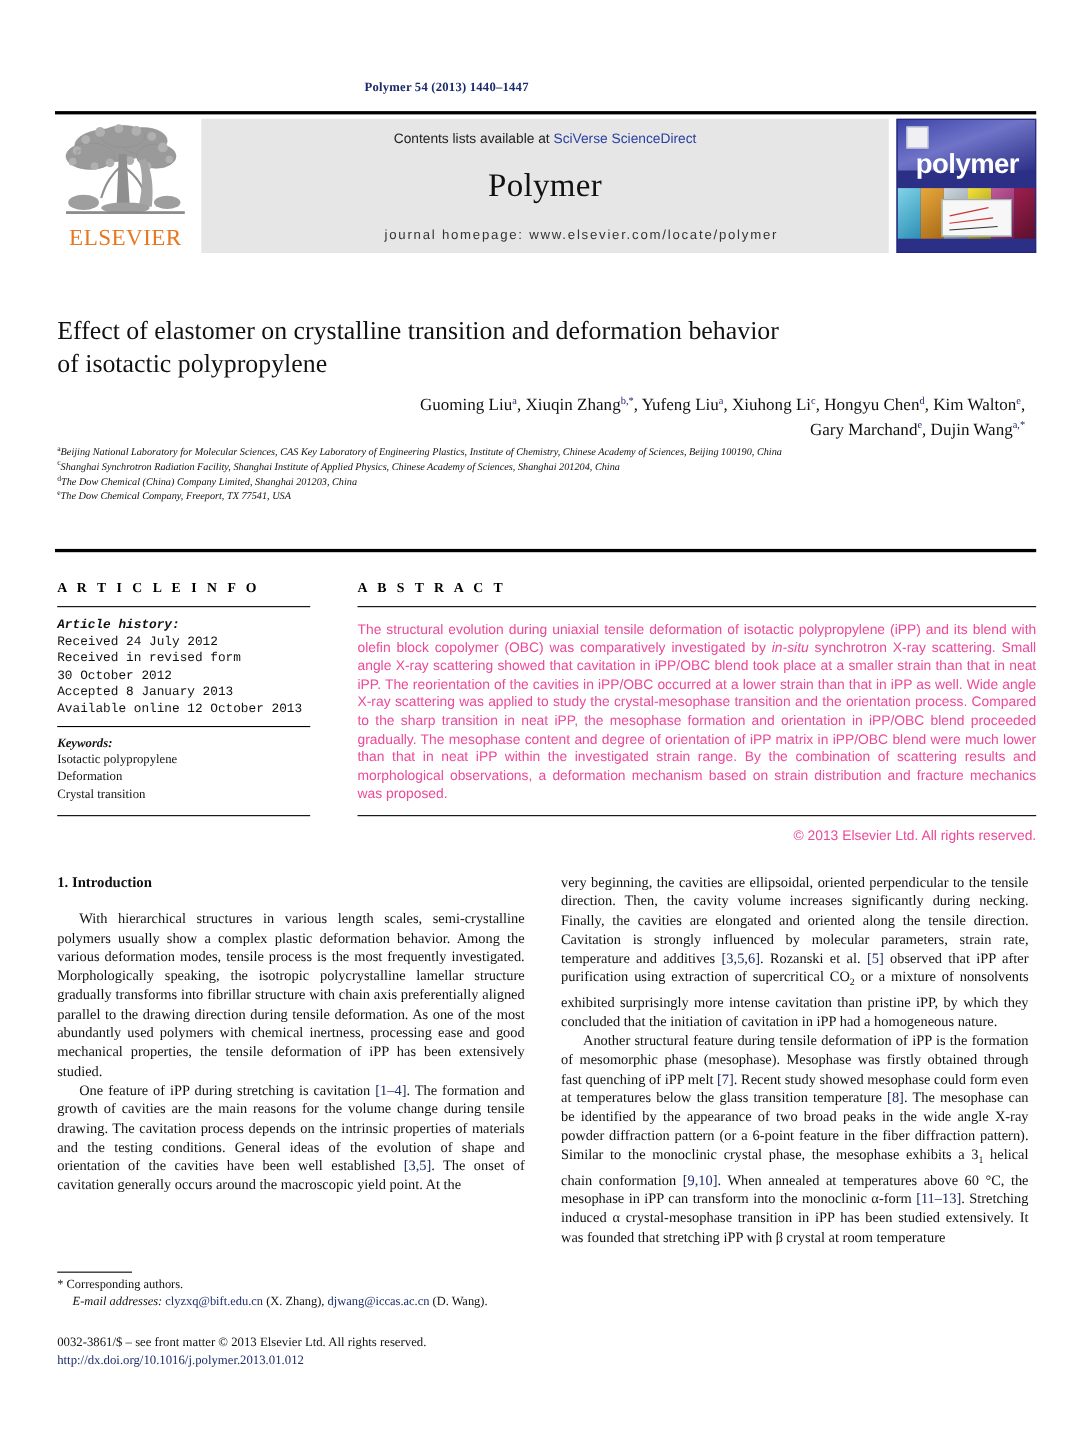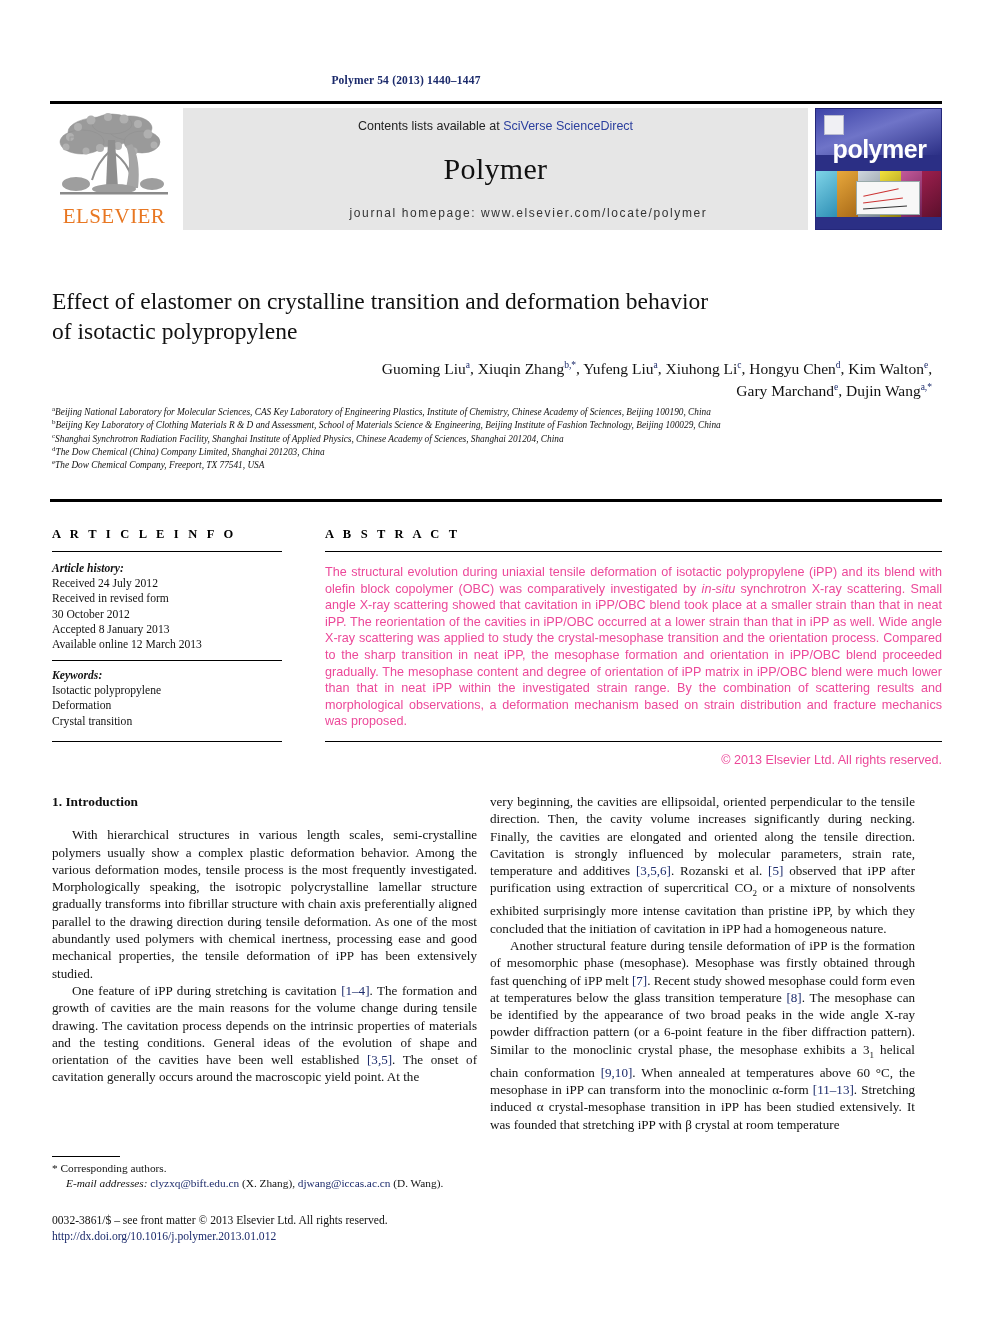--- a/index.html
+++ b/index.html
@@ -286,21 +286,21 @@
     position: absolute;
     width: 425px;
     font-family: "Liberation Serif", serif;
     font-size: 13.1px;
     line-height: 17.3px;
     text-align: justify;
     color: #111;
     hyphens: auto;
   }
   .col-left  { left: 52px;  top: 793px; }
-  .col-right { left: 490px; top: 793px; font-family: Liberation Serif, serif; }
+  .col-right { left: 510px; top: 793px; font-family: Liberation Serif, serif; }
   .sec-title {
     font-size: 13.4px;
     font-weight: bold;
     margin: 0 0 16px 0;
   }
   .col p {
     margin: 0;
     text-indent: 20px;
   }
   .ref { color: #1b2a6b; }
@@ -420,41 +420,40 @@
     <div>Effect of elastomer on crystalline transition and deformation behavior</div>
     <div>of isotactic polypropylene</div>
   </div>
 
   <div class="authors">
     <span><span>Guoming Liu</span><sup>a</sup>, </span><span><span>Xiuqin Zhang</span><sup>b,*</sup>, </span><span><span>Yufeng Liu</span><sup>a</sup>, </span><span><span>Xiuhong Li</span><sup>c</sup>, </span><span><span>Hongyu Chen</span><sup>d</sup>, </span><span><span>Kim Walton</span><sup>e</sup>,</span><br><span><span>Gary Marchand</span><sup>e</sup>, </span><span><span>Dujin Wang</span><sup>a,*</sup></span>
   </div>
 
   <div class="affils">
     <div><sup>a</sup><span>Beijing National Laboratory for Molecular Sciences, CAS Key Laboratory of Engineering Plastics, Institute of Chemistry, Chinese Academy of Sciences, Beijing 100190, China</span></div>
-    <div><sup>b</sup><span>Beijing Key Laboratory of Clothing Materials R &amp; D and Assessment, School of Materials Science &amp; Engineering, Beijing Institute of Fashion Technology, Beijing 100029, China</span></div>
     <div><sup>c</sup><span>Shanghai Synchrotron Radiation Facility, Shanghai Institute of Applied Physics, Chinese Academy of Sciences, Shanghai 201204, China</span></div>
     <div><sup>d</sup><span>The Dow Chemical (China) Company Limited, Shanghai 201203, China</span></div>
     <div><sup>e</sup><span>The Dow Chemical Company, Freeport, TX 77541, USA</span></div>
   </div>
 
   <div class="rule-thick" style="top:499px;"></div>
 
   <div class="sec-head" style="left:52px; top:527px;">A R T I C L E   I N F O</div>
   <div class="sec-head" style="left:325px; top:527px;">A B S T R A C T</div>
 
   <div class="rule-thin" style="left:52px; top:551px; width:230px;"></div>
   <div class="rule-thin" style="left:325px; top:551px; width:617px;"></div>
 
-  <div class="info-block" style="top:561px;">
+  <div class="info-block" style="top:561px;font-family:Liberation Mono, monospace;">
     <div class="lab">Article history:</div>
     <div>Received 24 July 2012</div>
     <div>Received in revised form</div>
     <div>30 October 2012</div>
     <div>Accepted 8 January 2013</div>
-    <div>Available online 12 March 2013</div>
+    <div>Available online 12 October 2013</div>
   </div>
 
   <div class="rule-thin" style="left:52px; top:660px; width:230px;"></div>
 
   <div class="info-block" style="top:668px;">
     <div class="lab">Keywords:</div>
     <div>Isotactic polypropylene</div>
     <div>Deformation</div>
     <div>Crystal transition</div>
   </div>

